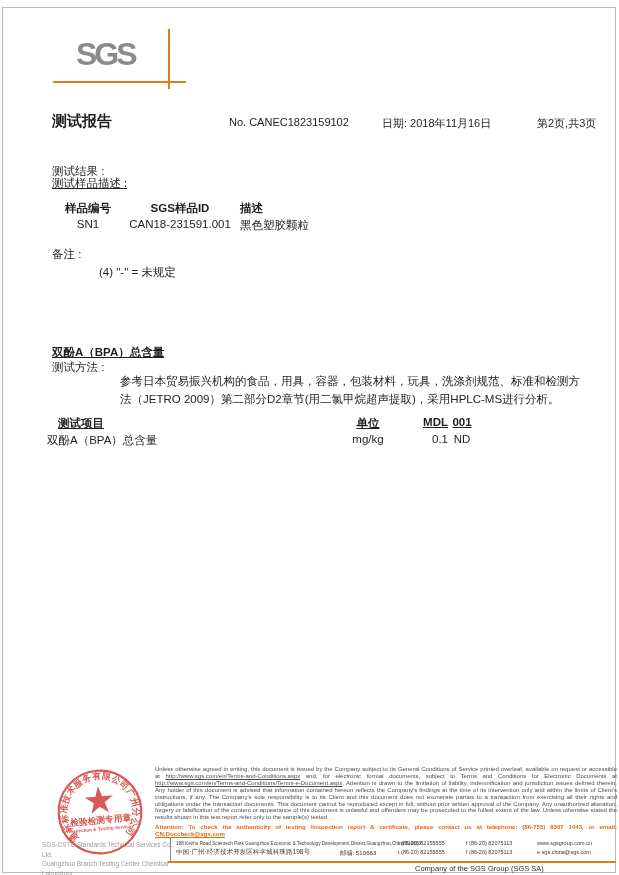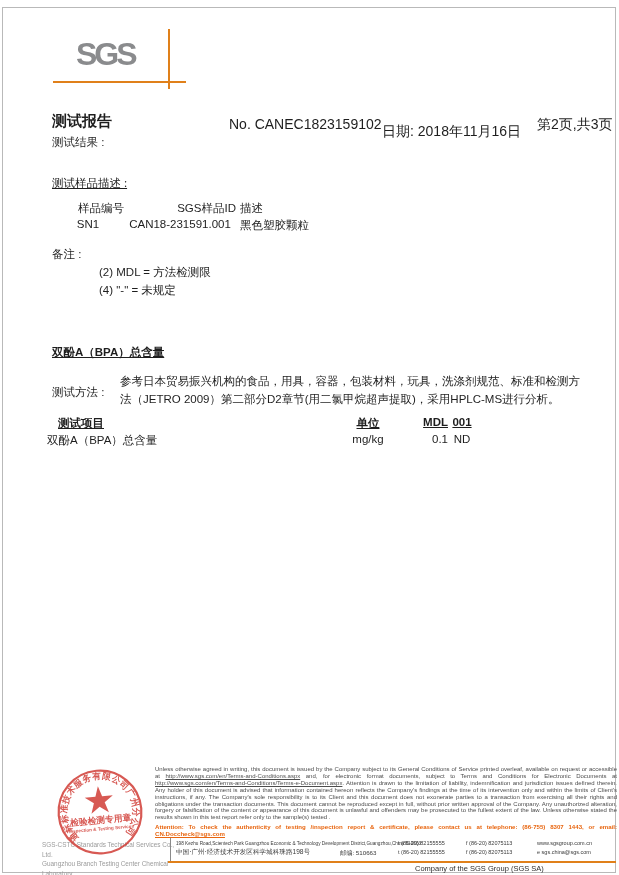--- a/index.html
+++ b/index.html
@@ -19,42 +19,42 @@
   .logo {
     position:absolute; left:76px; top:28px;
     font-size:32px; font-weight:bold; letter-spacing:-3px;
     color:#8a8b8d; line-height:52px;
   }
   .logo-hline { position:absolute; left:53px; top:81px; width:133px; height:2px; background:#e0801a; }
   .logo-vline { position:absolute; left:168px; top:29px; width:2px; height:60px; background:#e0801a; }
 
   
   .report-title { position:absolute; left:52px; top:112px; font-size:15px; font-weight:bold; color:#1e1e1e; }
-  .hdr-txt { position:absolute; top:116px; font-size:14px; color:#1e1e1e;padding-left:32px; }
+  .hdr-txt { position:absolute; top:116px; font-size:11px; color:#1e1e1e;padding-left:32px; }
   .report-no { left:197px; }
-  .report-date { left:350px;margin-top:7px; }
+  .report-date { left:350px; }
   .report-page { left:505px; }
 
   .body-txt { font-size:11.5px; color:#1e1e1e; }
-  .results-label { position:absolute; left:52px; top:135px; }
+  .results-label { position:absolute; left:52px; top:164px; }
   .sample-title { position:absolute; left:52px; top:176px; text-decoration:underline;font-family:Liberation Serif, serif; }
 
   
   .smp-col1 { position:absolute; left:52px; width:72px; text-align:center; }
   .smp-col2 { position:absolute; left:124px; width:112px; text-align:center; }
   .smp-col3 { position:absolute; left:240px; }
-  .smp-hdr { top:201px; font-weight:normal;text-align:right; }
+  .smp-hdr { top:201px; font-weight:bold; }
   .smp-row { top:218px; }
 
   .notes-label { position:absolute; left:52px; top:247px; }
   .notes-list { position:absolute; left:99px; top:265px; }
   .notes-list div { height:18.4px; font-size:11.5px; color:#1e1e1e; }
 
   .bpa-title { position:absolute; left:52px; top:345px; font-weight:bold; text-decoration:underline; }
-  .method-label { position:absolute; left:52px; top:385px; }
+  .method-label { position:absolute; left:52px; top:360px; }
   .method-text { position:absolute; left:120px; top:372px; width:470px; line-height:18px; }
 
   
   .rt-hdr { top:416px; font-weight:bold; }
   .rt-row { top:433px; }
   .rt-item-h { position:absolute; left:58px; text-decoration:underline; }
   .rt-item { position:absolute; left:47px; }
   .rt-unit { position:absolute; left:346px; width:44px; text-align:center; }
   .rt-mdl  { position:absolute; left:412px; width:36px; text-align:right; }
   .rt-001  { position:absolute; left:444px; width:36px; text-align:center; }
@@ -121,21 +121,20 @@
 
 <div class="body-txt smp-col1 smp-hdr">样品编号</div>
 <div class="body-txt smp-col2 smp-hdr">SGS样品ID</div>
 <div class="body-txt smp-col3 smp-hdr">描述</div>
 <div class="body-txt smp-col1 smp-row">SN1</div>
 <div class="body-txt smp-col2 smp-row">CAN18-231591.001</div>
 <div class="body-txt smp-col3 smp-row">黑色塑胶颗粒</div>
 
 <div class="body-txt notes-label">备注 :</div>
 <div class="notes-list">
-  <div>(2) MDL = 方法检测限</div>
   <div>(4) "-" = 未规定</div>
 </div>
 
 <div class="body-txt bpa-title">双酚A（BPA）总含量</div>
 <div class="body-txt method-label">测试方法 :</div>
 <div class="body-txt method-text">参考日本贸易振兴机构的食品，用具，容器，包装材料，玩具，洗涤剂规范、标准和检测方法（JETRO 2009）第二部分D2章节(用二氯甲烷超声提取)，采用HPLC-MS进行分析。</div>
 
 <div class="body-txt rt-item-h rt-hdr u">测试项目</div>
 <div class="body-txt rt-unit rt-hdr u">单位</div>
 <div class="body-txt rt-mdl rt-hdr u">MDL</div>

